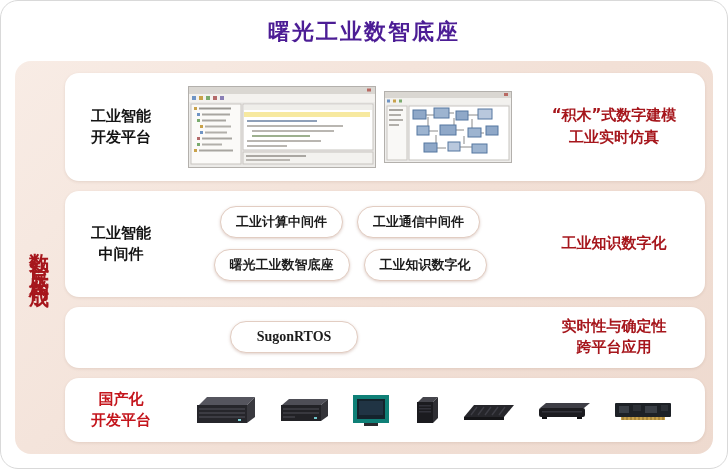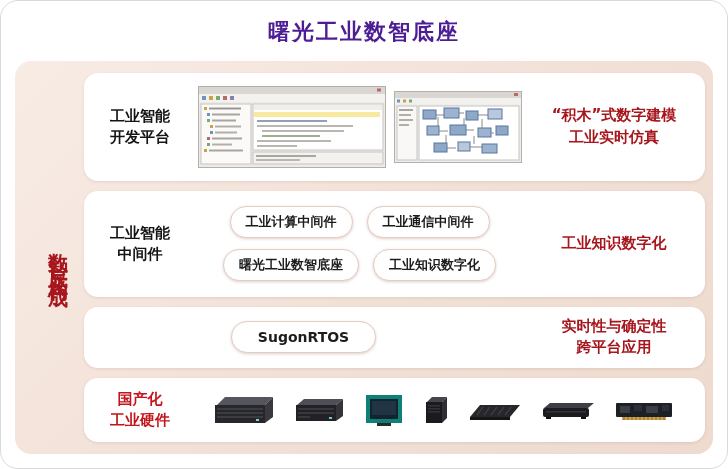--- a/index.html
+++ b/index.html
@@ -21,21 +21,20 @@
     text-align: center;
     font-size: 22px; font-weight: bold;
     color: #4c1d95;
     letter-spacing: 2px;
   }
   .container {
     position: absolute; left: 14px; right: 14px; top: 60px; bottom: 14px;
     background: linear-gradient(135deg, #f8ece5 0%, #f2e0d6 55%, #eedacf 100%);
     border-radius: 16px;
     display: flex;
-    padding-left: 19px;
   }
   .side {
     flex: 0 0 50px;
     display: flex; align-items: center; justify-content: center;
   }
   .side-label {
     writing-mode: vertical-lr;
     text-orientation: upright;
     color: #a6161c;
     font-weight: bold;
@@ -91,21 +90,21 @@
     border: 1px solid #e2cdc2;
     border-radius: 17px;
     padding: 6px 15px;
     font-size: 13px;
     font-weight: bold;
     color: #1c1c1c;
     box-shadow: 0 1px 3px rgba(150, 100, 80, 0.3);
     white-space: nowrap;
   }
   .pill.wide { padding: 7px 26px; font-size: 14px; border-radius: 19px; }
-  .rtos-pills { gap: 26px; }
+  .rtos-pills { gap: 26px; font-family: Liberation Serif, serif; }
   .hw-strip {
     flex: 1;
     display: flex; align-items: center; justify-content: space-around;
     padding: 0 22px 0 6px;
     min-width: 0;
   }
   .hw { display: flex; align-items: center; }
   svg { display: block; }
 </style>
 </head>
@@ -228,21 +227,21 @@
       <div class="row row-rtos">
         <div class="row-mid rtos-pills">
           <span class="pill wide">SugonRTOS</span>
         </div>
         <div class="row-right">实时性与确定性
 跨平台应用</div>
       </div>
 
       <div class="row row-hw">
         <div class="row-label red">国产化
-工业硬件</div>
+开发平台</div>
         <div class="hw-strip">
           <span class="hw">
             <svg width="64" height="34" viewBox="0 0 64 34">
               <polygon points="6,12 14,4 62,4 54,12" fill="#55555e"></polygon>
               <polygon points="54,12 62,4 62,24 54,30" fill="#39393f"></polygon>
               <rect x="4" y="12" width="50" height="18" fill="#26262b"></rect>
               <rect x="6" y="15" width="46" height="2" fill="#3c3c43"></rect>
               <rect x="6" y="19" width="46" height="2" fill="#3c3c43"></rect>
               <rect x="6" y="23" width="46" height="2" fill="#3c3c43"></rect>
               <rect x="45" y="26" width="3" height="2" fill="#7fd3d8"></rect>

